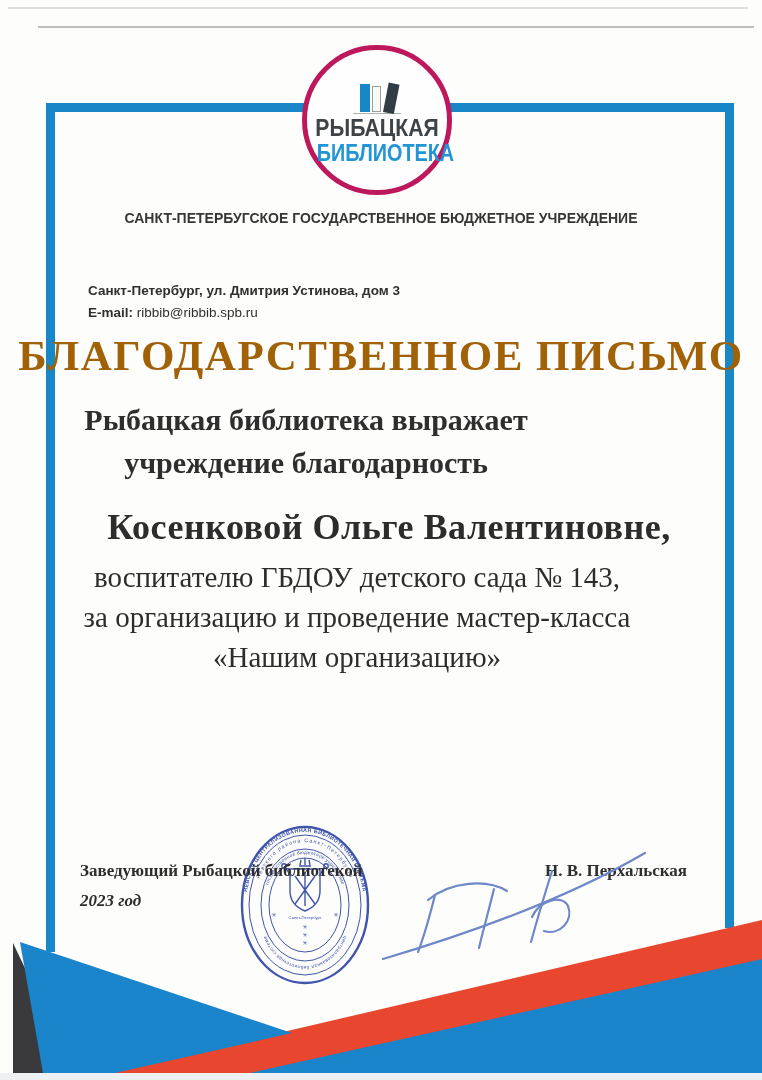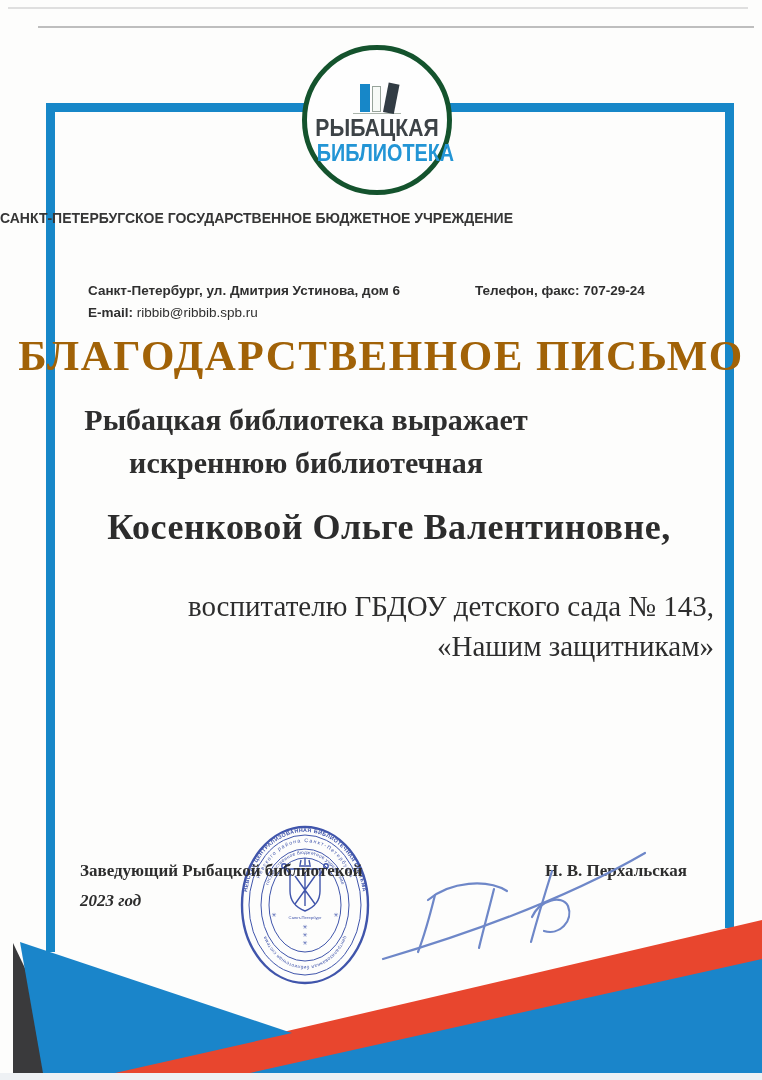--- a/index.html
+++ b/index.html
@@ -13,33 +13,33 @@
   .scanline2{position:absolute;top:26px;left:38px;width:716px;height:2px;background:#9d9d9d;opacity:.65;}
 
   
   .frame-top  {position:absolute;left:46px;top:103px;width:688px;height:9px;background:#1787c8;}
   .frame-left {position:absolute;left:46px;top:103px;width:9px;height:849px;background:#1787c8;}
   .frame-right{position:absolute;left:725px;top:103px;width:9px;height:825px;background:#1787c8;}
 
   
   .logo{
     position:absolute;left:302px;top:45px;width:150px;height:150px;
-    border:5px solid #14532d;border-radius:50%;background:#fefefe;
+    border:5px solid #be185d;border-radius:50%;background:#fefefe;
     box-sizing:border-box;z-index:4;text-align:center;
   }
   .books{display:flex;align-items:flex-end;justify-content:center;height:62px;padding-top:28px;box-sizing:border-box;}
   .book-blue {width:10px;height:28px;background:#1787c8;margin-right:2px;}
   .book-white{width:9px;height:26px;background:#f7faf7;border:1px solid #97a39a;box-sizing:border-box;margin-right:2px;}
   .book-dark {width:11px;height:30px;background:#323c44;transform:rotate(11deg);transform-origin:bottom left;}
   .shelf{width:48px;height:1px;background:#aab4ab;margin:1px auto 2px auto;}
   .logo-line1{font-size:23px;font-weight:bold;color:#3d4347;letter-spacing:0;transform:scaleX(.92);line-height:25px;}
   .logo-line2{font-size:23px;font-weight:bold;color:#2395d5;transform:scaleX(.86);line-height:25px;}
 
   
-  .org{position:absolute;top:206px;left:0;width:762px;text-align:left;
+  .org{position:absolute;top:206px;left:0;width:762px;text-align:center;
        font-size:14px;font-weight:bold;color:#363636;line-height:24px;}
 
   
   .contacts{position:absolute;top:280px;left:0;width:762px;font-size:13.5px;color:#2f2f2f;line-height:22px;}
   .contacts .left{position:absolute;left:88px;top:0;}
   .contacts .right{position:absolute;left:475px;top:0;}
   .bold{font-weight:bold;}
   .reg{font-weight:normal;}
 
   
@@ -53,21 +53,21 @@
     position:absolute;top:398px;left:0;width:612px;text-align:center;
     font-family:"Liberation Serif",serif;font-weight:bold;font-size:30px;
     color:#2e2e2e;line-height:43px;
   }
   .recipient{
     position:absolute;top:506px;left:0;width:762px;text-align:center;
     font-family:"Liberation Serif",serif;font-weight:bold;font-size:36px;
     color:#2c2c2c;letter-spacing:.5px;padding-left:8px;
   }
   .details{
-    position:absolute;top:586px;left:0;width:714px;text-align:right;
+    position:absolute;top:557px;left:0;width:714px;text-align:center;
     font-family:"Liberation Serif",serif;font-size:29px;color:#2d2d2d;line-height:40px;
   }
 
   
   .footer-left-title{position:absolute;left:80px;top:861px;font-family:"Liberation Serif",serif;
     font-weight:bold;font-size:17px;color:#2d2d2d;z-index:2;}
   .footer-year{position:absolute;left:80px;top:891px;font-family:"Liberation Serif",serif;
     font-weight:bold;font-size:17px;color:#2d2d2d;z-index:2;font-style:italic;}
   .footer-name{position:absolute;left:545px;top:861px;font-family:"Liberation Serif",serif;
     font-weight:bold;font-size:17px;color:#2d2d2d;}
@@ -98,43 +98,43 @@
     <div class="logo-line1">РЫБАЦКАЯ</div>
     <div class="logo-line2">БИБЛИОТЕКА</div>
   </div>
 
   <div class="org">
     <div>САНКТ-ПЕТЕРБУГСКОЕ ГОСУДАРСТВЕННОЕ БЮДЖЕТНОЕ УЧРЕЖДЕНИЕ</div>
   </div>
 
   <div class="contacts">
     <div class="left">
-      <div class="bold">Санкт-Петербург, ул. Дмитрия Устинова, дом 6</div>
+      <div class="bold">Санкт-Петербург, ул. Дмитрия Устинова, дом 3</div>
       <div>
         <span class="bold">E-mail:</span>
         <span class="reg">ribbib@ribbib.spb.ru</span>
       </div>
     </div>
     <div class="right">
-      <div class="bold">Телефон, факс: 707-29-24</div>
     </div>
   </div>
 
   <div class="big-title">БЛАГОДАРСТВЕННОЕ ПИСЬМО</div>
 
   <div class="intro">
     <div>Рыбацкая библиотека выражает</div>
-    <div>искреннюю библиотечная</div>
+    <div>учреждение благодарность</div>
   </div>
 
   <div class="recipient">Косенковой Ольге Валентиновне,</div>
 
   <div class="details">
     <div>воспитателю ГБДОУ детского сада № 143,</div>
-    <div>«Нашим защитникам»</div>
+    <div>за организацию и проведение мастер-класса</div>
+    <div>«Нашим организацию»</div>
   </div>
 
   <svg class="stamp-svg" width="140" height="164" viewBox="0 0 140 164">
     <g fill="none" stroke="#4055ab">
       <ellipse cx="67" cy="82" rx="63" ry="78" stroke-width="2.4"></ellipse>
       <ellipse cx="67" cy="82" rx="56" ry="70" stroke-width="1"></ellipse>
       <ellipse cx="67" cy="82" rx="44" ry="56" stroke-width="1"></ellipse>
       <ellipse cx="67" cy="82" rx="36" ry="47" stroke-width="1"></ellipse>
     </g>
     <defs>

